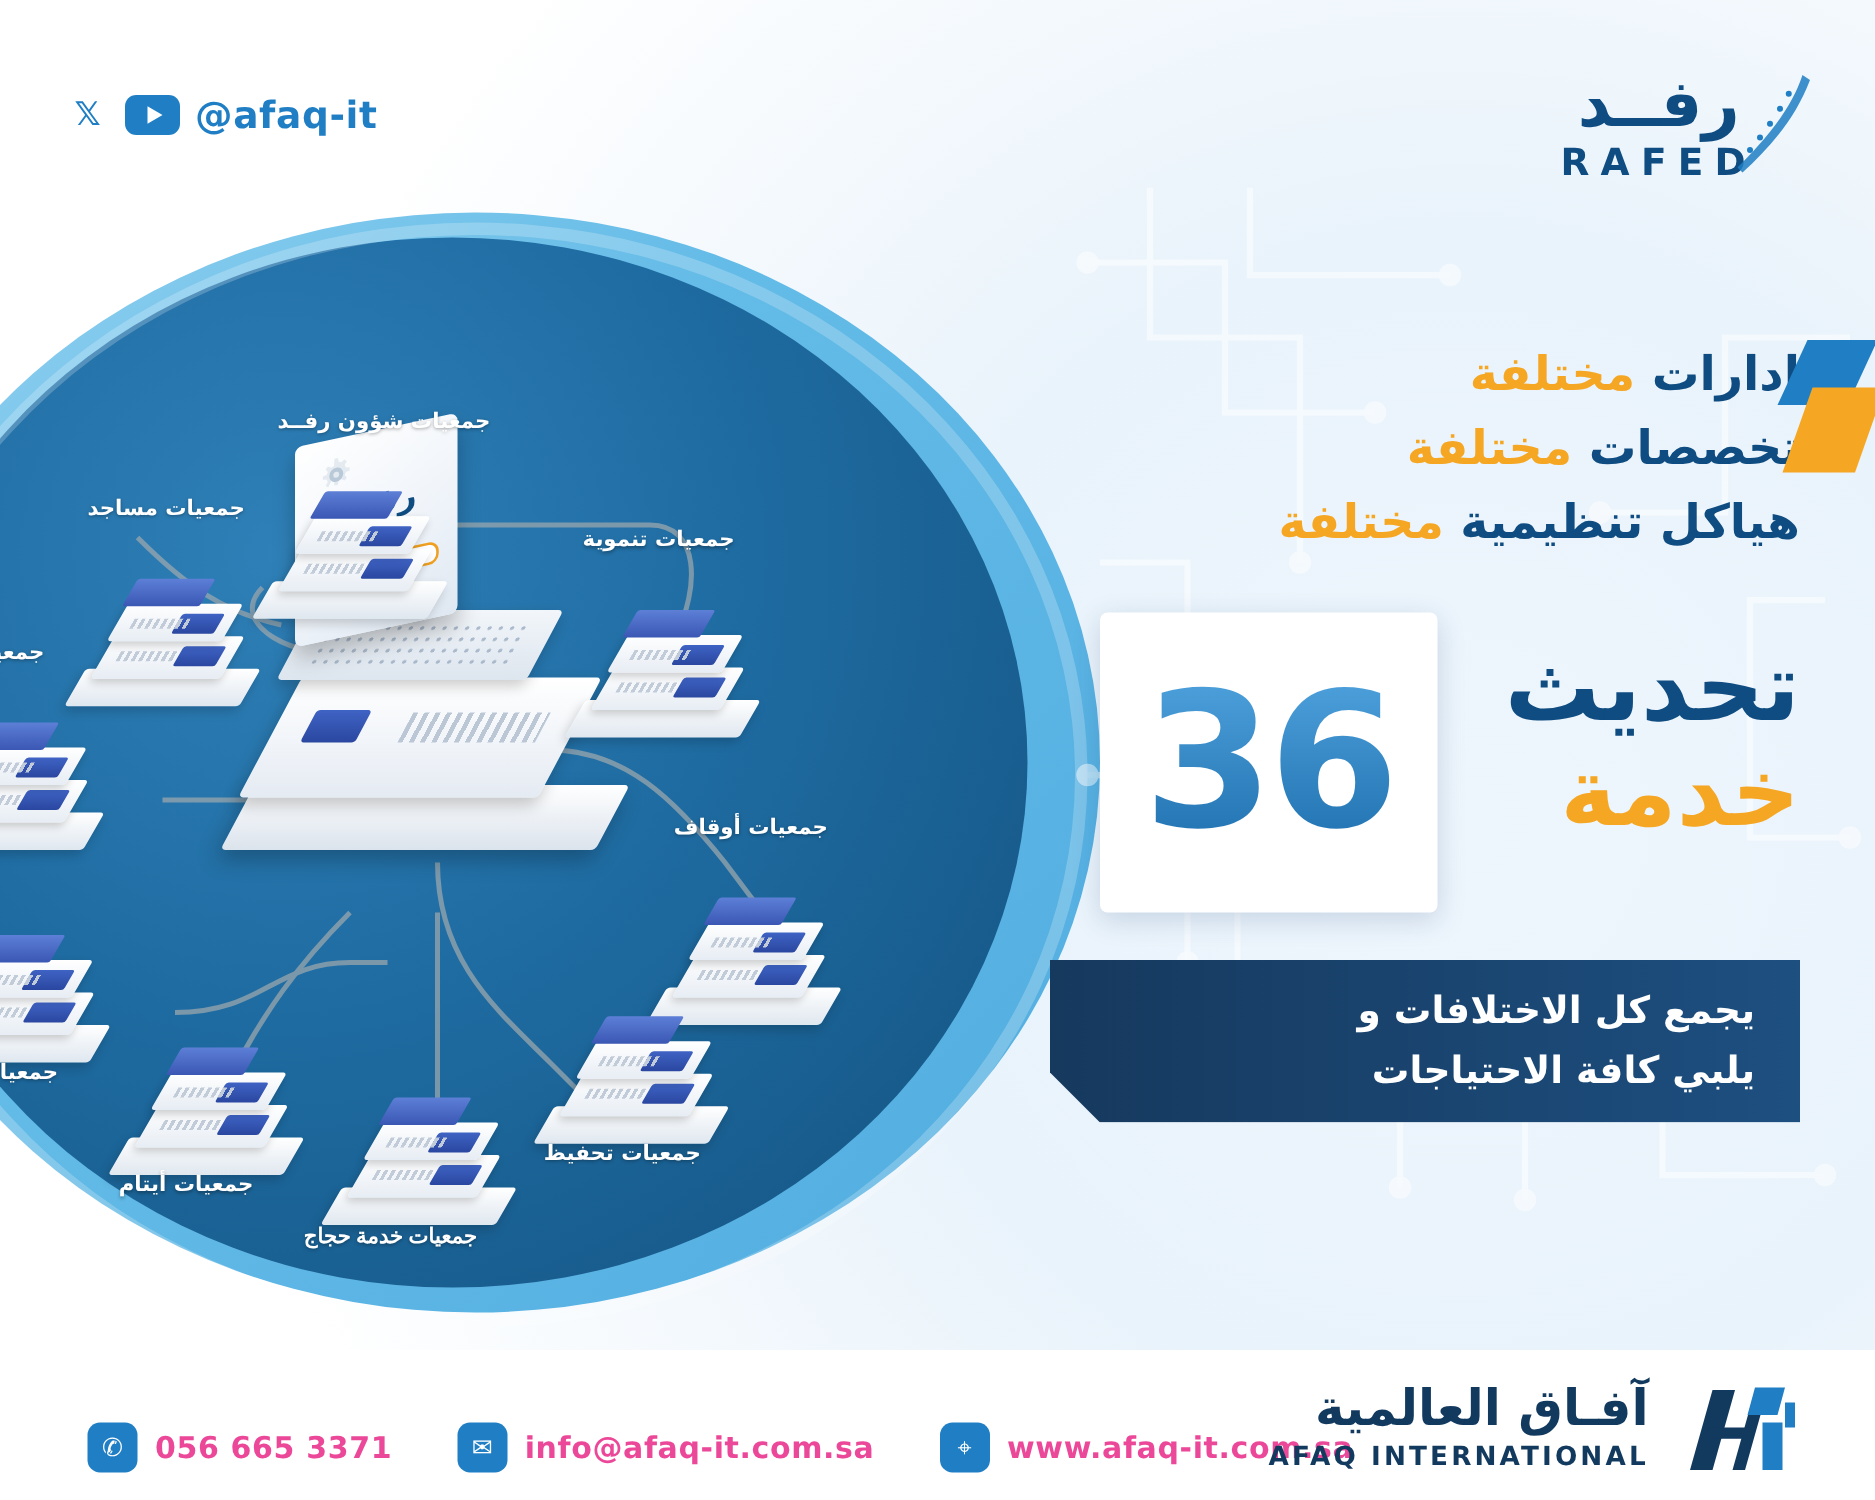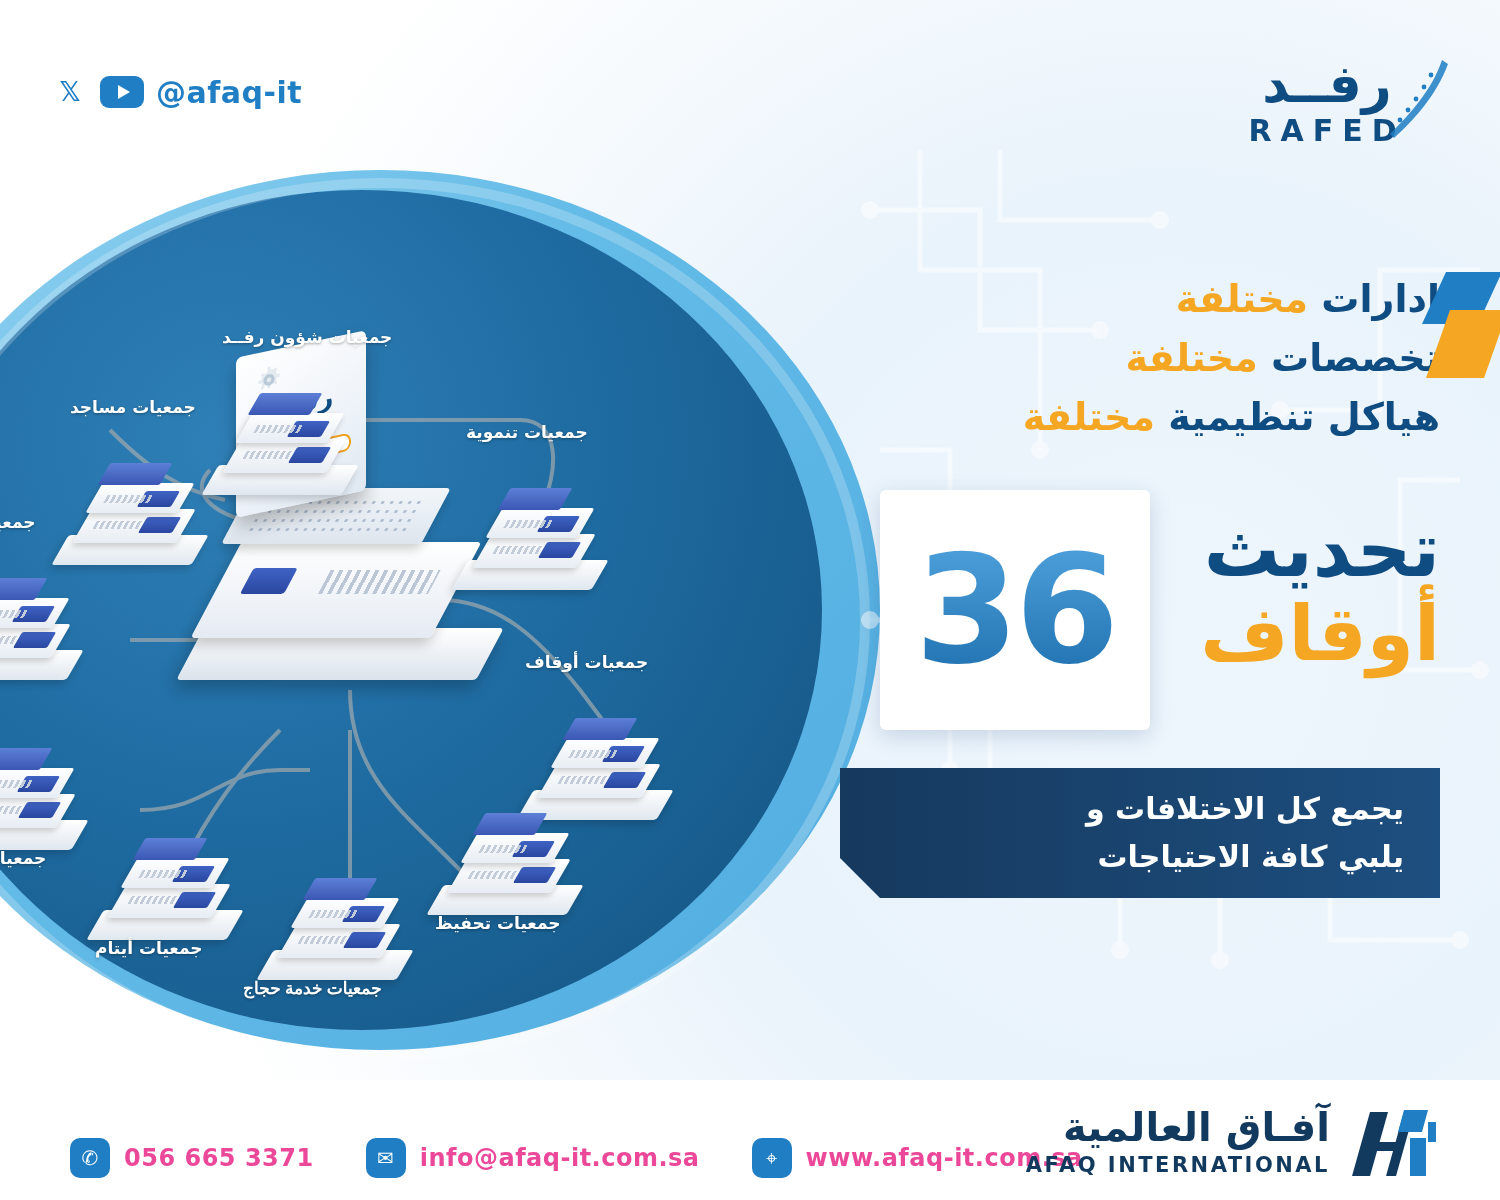--- a/index.html
+++ b/index.html
@@ -197,21 +197,21 @@
   .contact{
     position:absolute;left:70px;bottom:22px;display:flex;align-items:center;gap:52px;
   }
   .contact .item{display:flex;align-items:center;gap:14px;}
   .contact .ico{
     width:40px;height:40px;border-radius:10px;background:#1f7ec4;color:#fff;
     display:flex;align-items:center;justify-content:center;font-size:20px;
   }
   .contact .val{font-size:24px;font-weight:bold;color:#ec4899;letter-spacing:.5px;}
 
-  .afaq{position:absolute;right:60px;bottom:18px;display:flex;align-items:center;gap:14px;}
+  .afaq{position:absolute;right:60px;bottom:18px;display:flex;align-items:center;gap:25px;}
   .afaq .mark{width:96px;height:80px;}
   .afaq .names{text-align:right;direction:rtl;}
   .afaq .ar{font-size:40px;font-weight:bold;color:#12395e;line-height:1;}
   .afaq .en{font-size:21px;font-weight:bold;color:#12395e;letter-spacing:2.5px;margin-top:6px;}
   .afaq-bg{
     position:absolute;right:0;bottom:0;width:560px;height:190px;
     background:#f1f5f9;border-top-left-radius:120px;z-index:-1;
   }
 </style>
 </head>
@@ -363,21 +363,21 @@
             <div class="box b1">
               <div class="screen"></div>
               <div class="slots"></div>
             </div>
             <div class="box b2">
               <div class="screen"></div>
               <div class="slots"></div>
             </div>
             <div class="cap"></div>
           </div>
-          <div class="label" style="left: 0px; top: -48px;">جمعيات أوقاف</div>
+          <div class="label" style="left: 14px; top: -48px;">جمعيات أوقاف</div>
         </div>
         <div class="node" style="left: 215px; top: 650px;">
           <div class="srv">
             <div class="plate"></div>
             <div class="box b1">
               <div class="screen"></div>
               <div class="slots"></div>
             </div>
             <div class="box b2">
               <div class="screen"></div>
@@ -463,21 +463,21 @@
       <span>هياكل تنظيمية </span><span class="hi">مختلفة</span>
     </div>
   </div>
 
   <div class="update-block">
     <div class="num-card">
       <div class="num">36</div>
     </div>
     <div class="update-txt">
       <div class="l1">تحديث</div>
-      <div class="l2">أوقاف</div>
+      <div class="l2">خدمة</div>
     </div>
   </div>
 
   <div class="banner">
     <div class="txt">
       <div>يجمع كل الاختلافات و</div>
       <div>يلبي كافة الاحتياجات</div>
     </div>
   </div>
 

